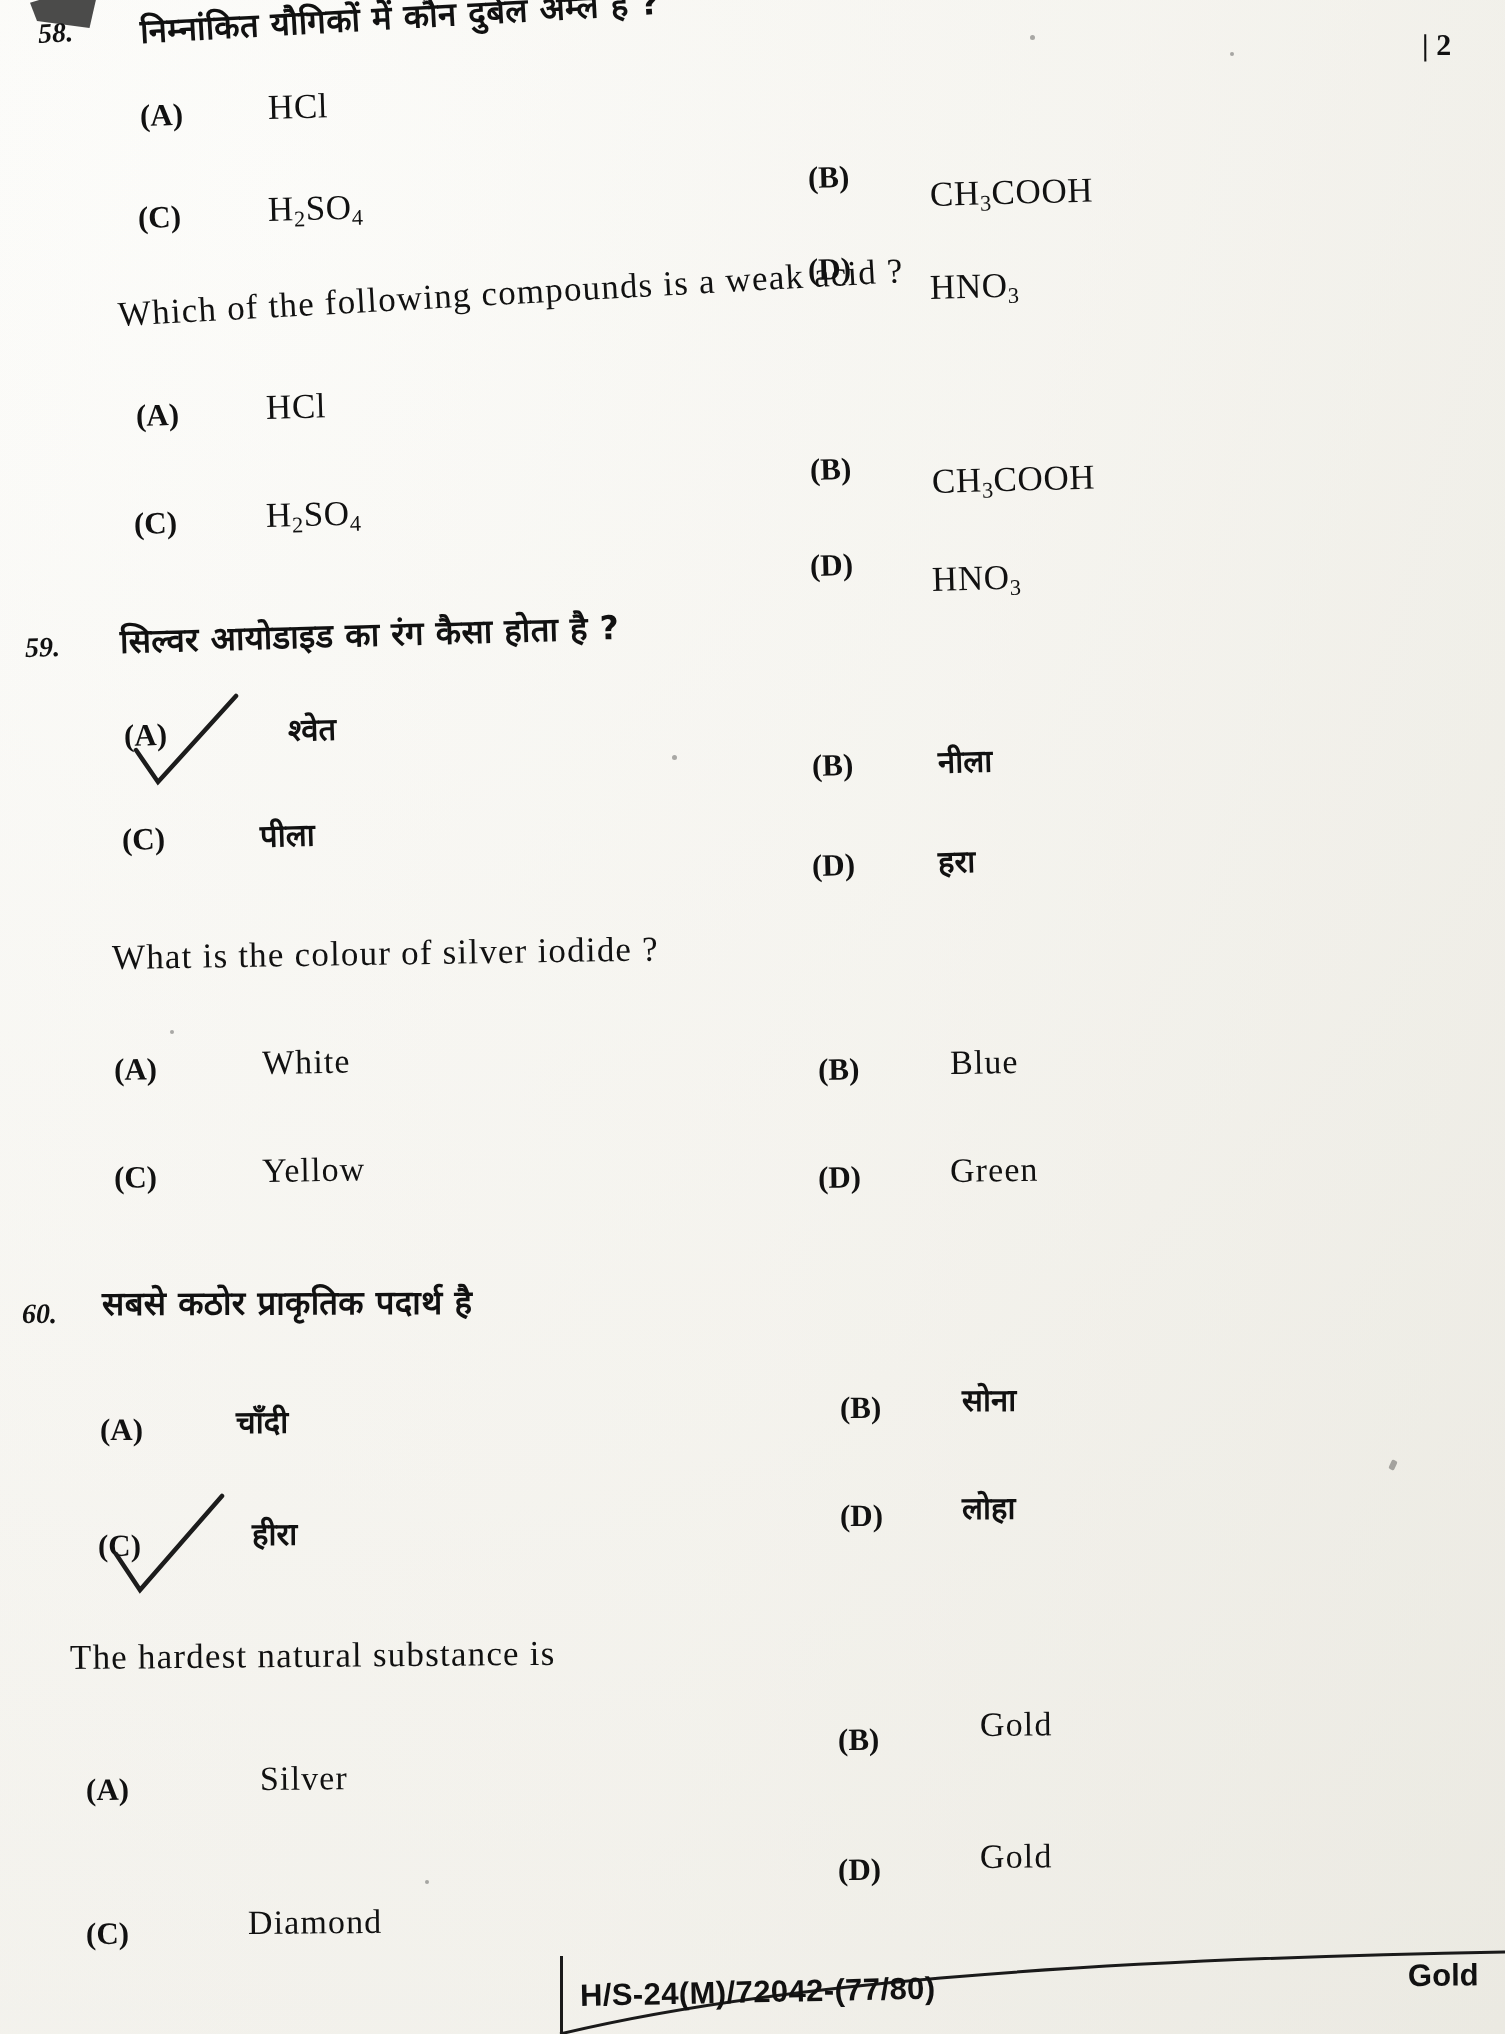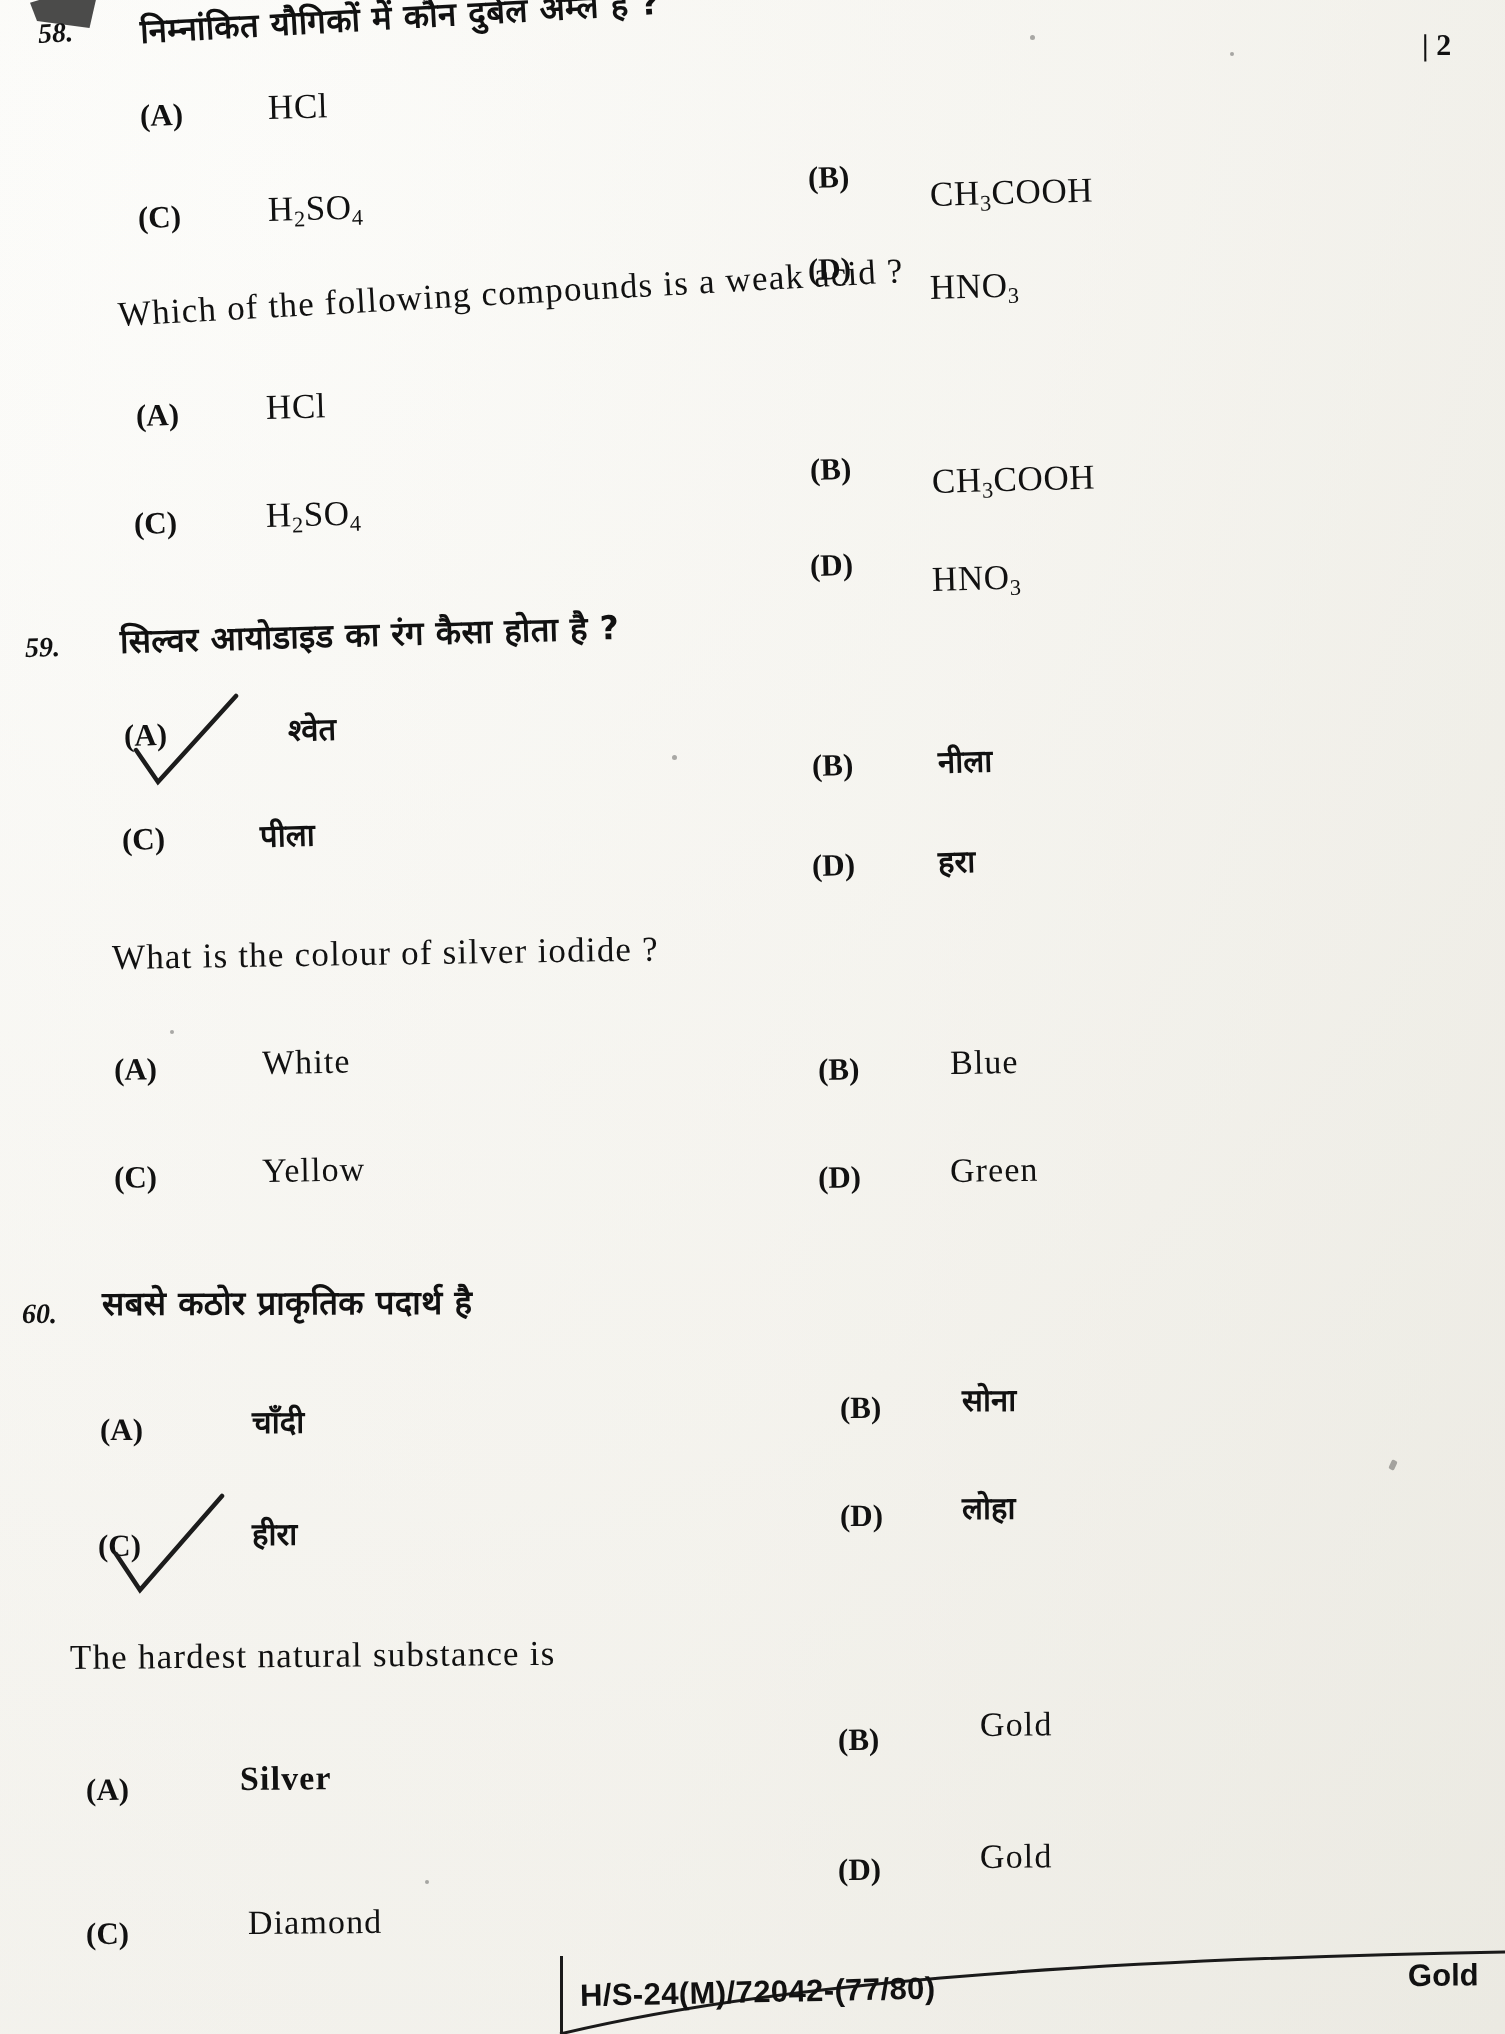--- a/index.html
+++ b/index.html
@@ -197,42 +197,42 @@
   <div class="item optlbl rot-4" style="left:114px; top:1160px;">(C)</div>
   <div class="item opttxt-en rot-4" style="left:262px; top:1152px;">Yellow</div>
 
   <div class="item optlbl rot-4" style="left:818px; top:1160px;">(D)</div>
   <div class="item opttxt-en rot-4" style="left:950px; top:1152px;">Green</div>
 
   <div class="item qnum rot-0" style="left:22px; top:1298px;">60.</div>
   <div class="item hq rot-0" style="left:102px; top:1280px;">सबसे कठोर प्राकृतिक पदार्थ है</div>
 
   <div class="item optlbl rot-0" style="left:100px; top:1412px;">(A)</div>
-  <div class="item opttxt-hi rot-0" style="left:252px; top:1400px;text-align:right;">चाँदी</div>
+  <div class="item opttxt-hi rot-0" style="left:236px; top:1400px;text-align:right;">चाँदी</div>
 
   <div class="item optlbl rot-0" style="left:840px; top:1390px;">(B)</div>
   <div class="item opttxt-hi rot-0" style="left:962px; top:1378px;">सोना</div>
 
   <div class="item optlbl rot-0" style="left:98px; top:1528px;">(C)</div>
   <div class="item opttxt-hi rot-0" style="left:252px; top:1512px;text-align:right;">हीरा</div>
 
   <svg class="tick" style="left:100px; top:1490px;" width="130" height="110">
     <path d="M16 64 L40 100 L122 6" stroke="#1c1c1c" stroke-width="4.5" fill="none" stroke-linecap="round"></path>
   </svg>
 
   <div class="item optlbl rot-0" style="left:840px; top:1498px;">(D)</div>
   <div class="item opttxt-hi rot-0" style="left:962px; top:1486px;">लोहा</div>
 
   <div class="item eq rot-5" style="left:70px; top:1638px;">The hardest natural substance is</div>
 
   <div class="item optlbl rot-5" style="left:838px; top:1722px;">(B)</div>
   <div class="item opttxt-en rot-5" style="left:980px; top:1706px;">Gold</div>
 
   <div class="item optlbl rot-5" style="left:86px; top:1772px;">(A)</div>
-  <div class="item opttxt-en rot-5" style="left:240px; top:1760px;font-weight:bold;">Silver</div>
+  <div class="item opttxt-en rot-5" style="left:260px; top:1760px;">Silver</div>
 
   <div class="item optlbl rot-5" style="left:838px; top:1852px;">(D)</div>
   <div class="item opttxt-en rot-5" style="left:980px; top:1838px;">Gold</div>
 
   <div class="item optlbl rot-5" style="left:86px; top:1916px;">(C)</div>
   <div class="item opttxt-en rot-5" style="left:248px; top:1904px;">Diamond</div>
 
   <svg class="bottom-curve" viewBox="0 0 1505 120" preserveAspectRatio="none">
     <path d="M560 118 C 760 70, 1050 46, 1505 40 L1505 0 L1505 120 Z" fill="#ffffff" opacity="0"></path>
     <path d="M560 120 C 760 72, 1060 46, 1505 38" stroke="#1a1a1a" stroke-width="3" fill="none"></path>

